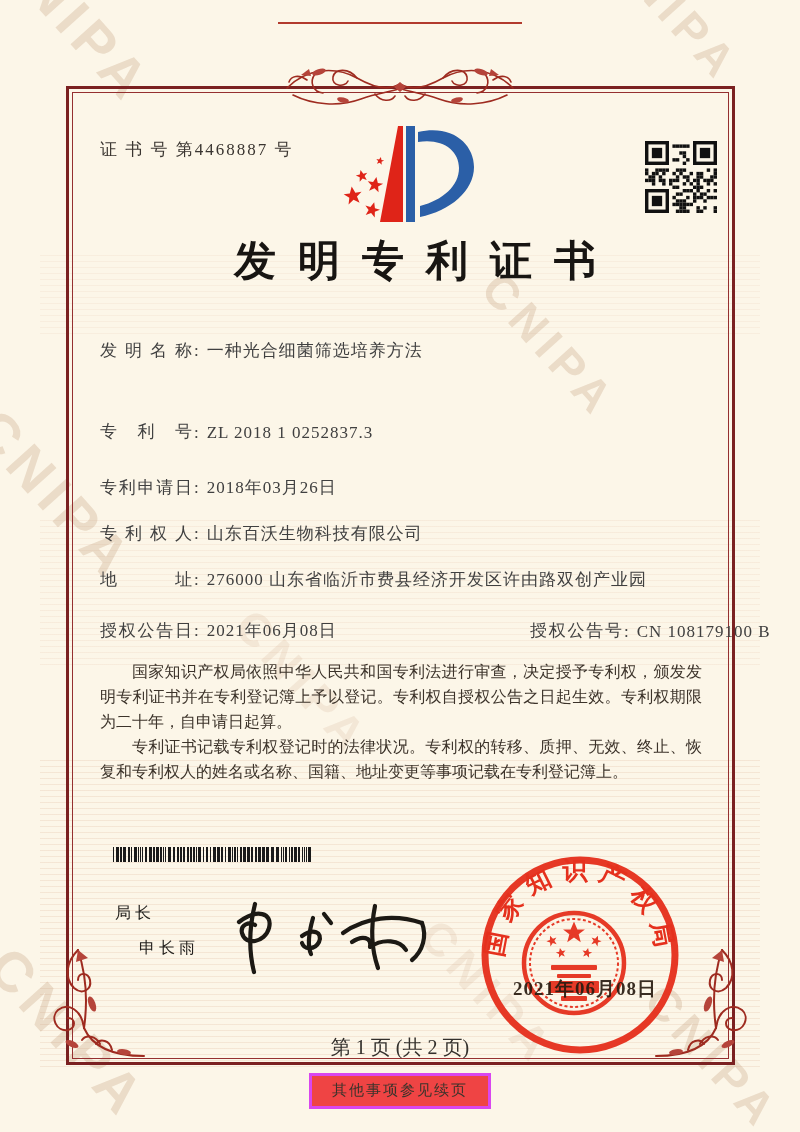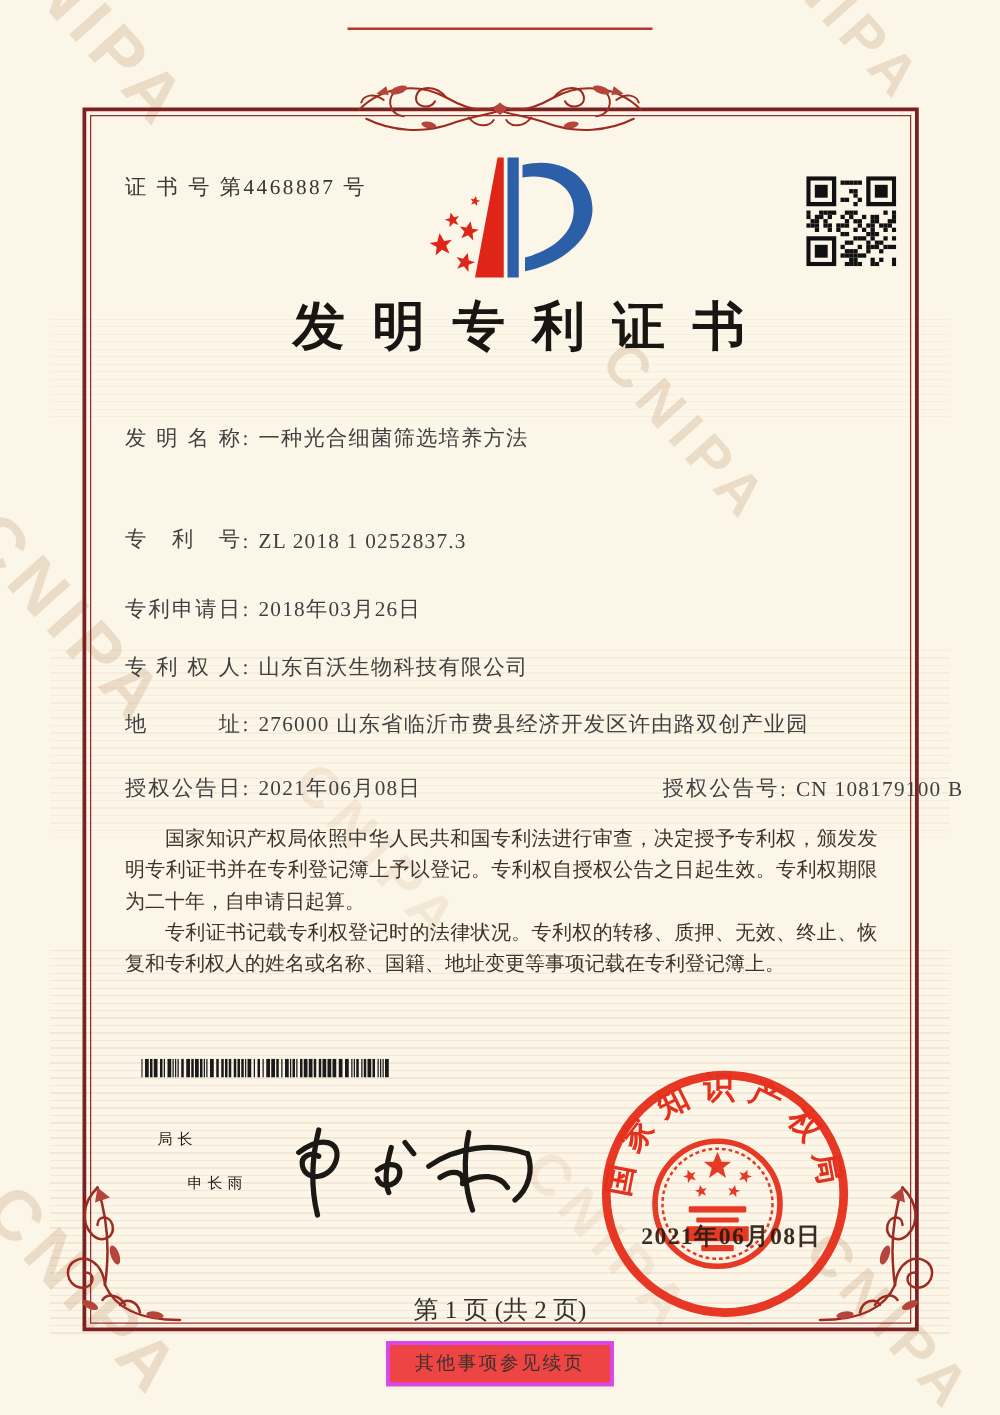--- a/index.html
+++ b/index.html
@@ -33,22 +33,22 @@
          font-size:42px;font-weight:bold;letter-spacing:22px;text-indent:22px;color:#181512;padding-left:15px;}
   .row{position:absolute;left:100px;z-index:3;font-size:17px;white-space:nowrap;color:#404040;}
   .flabel{display:inline-block;width:92px;text-align:justify;text-align-last:justify;vertical-align:bottom;}
   .colon{margin:0 8px 0 2px;}
   .row .val{letter-spacing:1px;}
   .row2{position:absolute;left:430px;top:0;}
   .paras{position:absolute;left:100px;top:659px;width:602px;z-index:3;font-size:16px;line-height:25px;
          text-align:justify;color:#3c332a;}
   .paras p{margin:0;text-indent:2em;}
   .barcode{position:absolute;left:113px;top:847px;z-index:3;}
-  .sig-label{position:absolute;left:126px;z-index:3;font-family:"Liberation Sans",sans-serif;
-             font-size:12px;color:#23201d;letter-spacing:4px;}
+  .sig-label{position:absolute;left:115px;z-index:3;font-family:"Liberation Sans",sans-serif;
+             font-size:16px;color:#23201d;letter-spacing:4px;}
   .sig-title{top:903px;} .sig-name{top:938px;margin-left:24px;}
   .signature{position:absolute;left:225px;top:888px;z-index:3;}
   .seal{position:absolute;left:468px;top:846px;z-index:4;pointer-events:none;}
   .seal-date{position:absolute;left:497px;top:976px;width:176px;z-index:4;text-align:center;
              font-size:19px;font-weight:bold;color:rgba(40,27,16,0.92);letter-spacing:1px;}
   .page-info{position:absolute;left:0;top:1034px;width:800px;text-align:center;z-index:3;font-size:20px;color:#33302c;}
   .cont-box{position:absolute;left:50%;top:1073px;transform:translateX(-50%);z-index:6;
             border:3px solid #d946ef;background:#ef4444;padding:5px 20px 6px;font-size:15px;
             letter-spacing:2px;color:#3a332b;}
 </style>

